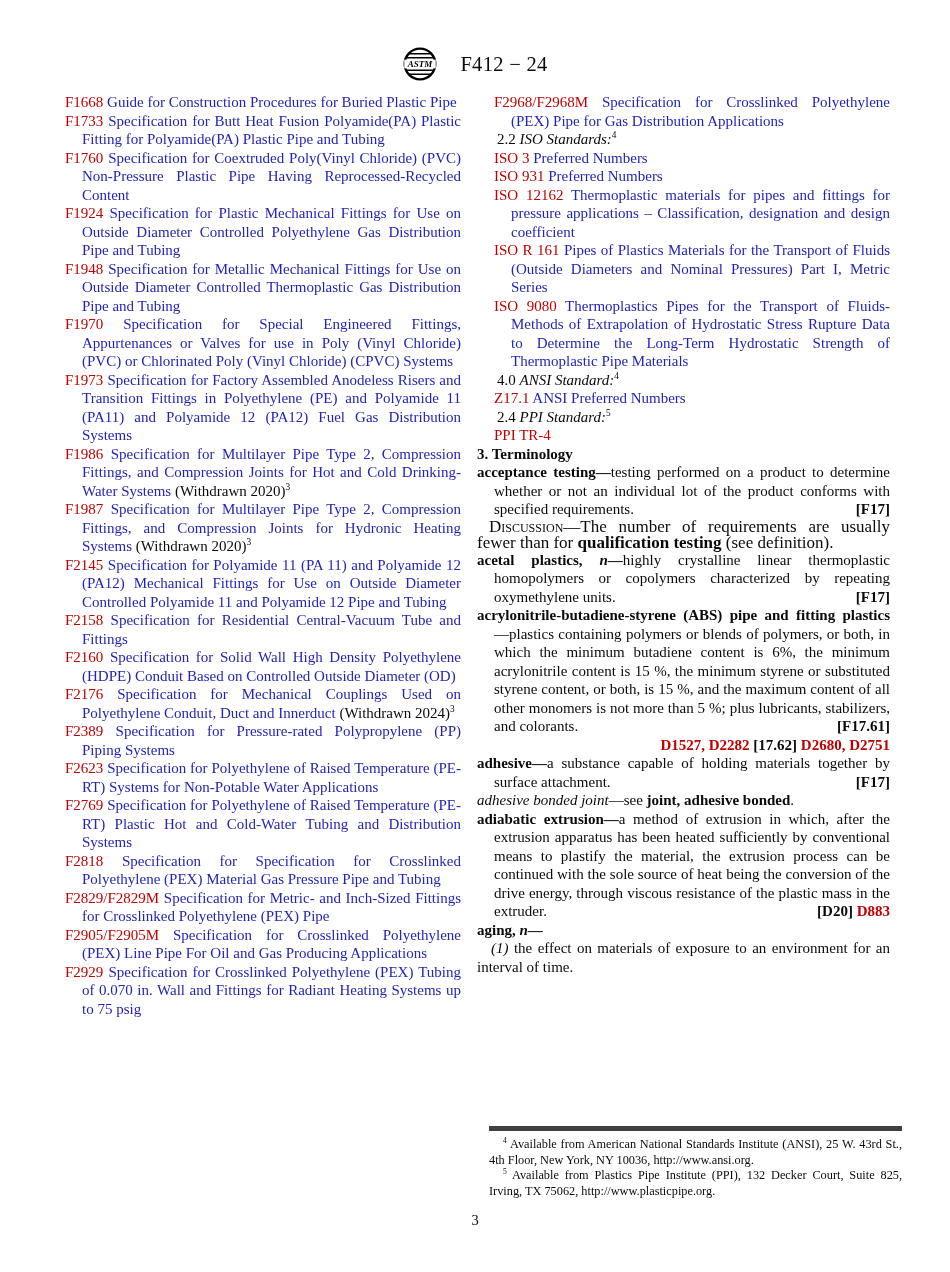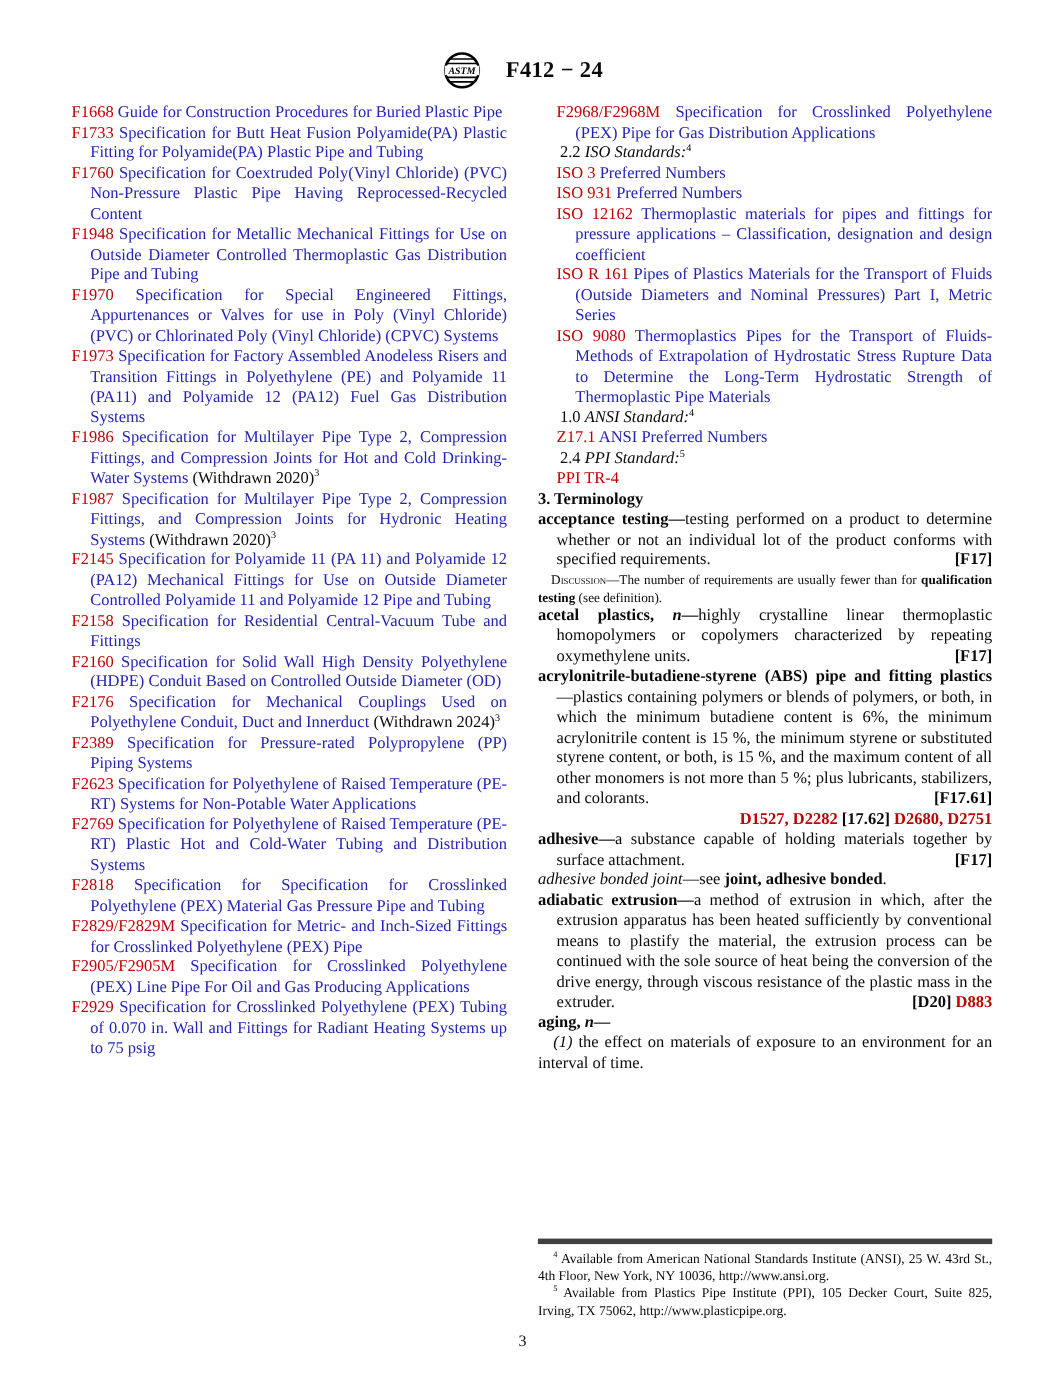--- a/index.html
+++ b/index.html
@@ -4,31 +4,31 @@
 <style>
   :root { --red:#c00000; --blue:#2424b4; --ink:#0a0a0a; }
   html,body{margin:0;padding:0;}
   body{
     width:950px;height:1272px;position:relative;overflow:hidden;
     background:#ffffff;color:var(--ink);
     font-family:"Liberation Serif", serif;
   }
   .header{position:absolute;top:46px;left:0;width:950px;display:flex;justify-content:center;align-items:center;gap:22px;}
   .logo-svg{width:36px;height:36px;display:block;}
-  .doc-title{font-size:20.5px;font-weight:bold;letter-spacing:.3px;}
+  .doc-title{font-size:20.5px;font-weight:normal;letter-spacing:.3px;}
   .col{position:absolute;top:93px;width:413px;font-size:15px;line-height:18.5px;text-align:justify;}
   #col-left{left:48px;}
-  #col-right{left:489px;max-height:1026px;overflow:hidden;}
+  #col-right{left:477px;max-height:1026px;overflow:hidden;}
   p.blk{margin:0;font-family:Liberation Serif, serif;}
   .ref{padding-left:34px;text-indent:-17px;}
   .sect{text-indent:20px;margin-top:3px;}
   .head{margin-top:15px;margin-bottom:9px;}
   .term{padding-left:17px;text-indent:-17px;margin-top:6px;}
   .termflow{padding-left:17px;text-indent:-17px;}
-  .disc{font-size:12px;line-height:16px;margin-left:12px;text-indent:12px;margin-top:3px;}
+  .disc{font-size:17px;line-height:16px;margin-left:12px;text-indent:12px;margin-top:3px;}
   .rightline{text-align:right;margin-top:1px;}
   .para{text-indent:14px;margin-top:1px;}
   .fr{float:right;padding-left:6px;}
   .rn-b{font-weight:bold;text-align:center;}
   .rn-i{font-style:italic;}
   .rn-bi{font-weight:bold;font-style:italic;}
   .rn-R{color:var(--red);}
   .rn-Rb{color:var(--red);font-weight:bold;}
   .rn-U{color:var(--blue);}
   .rn-s{vertical-align:super;font-size:.62em;line-height:0;}
@@ -57,20 +57,21 @@
     <rect x="2.5" y="15.2" width="35" height="9.6" fill="#ffffff"></rect>
     <text x="20" y="23.2" text-anchor="middle" font-size="10" font-weight="bold" font-style="italic" font-family="Liberation Serif, serif" fill="#000">ASTM</text>
   </svg>
   <div class="doc-title">F412 − 24</div>
 </div>
 
 <div id="col-left" class="col">
     <p class="blk ref"><span class="rn-R">F1668 </span><span class="rn-U">Guide for Construction Procedures for Buried Plastic Pipe</span></p>
     <p class="blk ref"><span class="rn-R">F1733 </span><span class="rn-U">Specification for Butt Heat Fusion Polyamide(PA) Plastic Fitting for Polyamide(PA) Plastic Pipe and Tubing</span></p>
     <p class="blk ref"><span class="rn-R">F1760 </span><span class="rn-U">Specification for Coextruded Poly(Vinyl Chloride) (PVC) Non-Pressure Plastic Pipe Having Reprocessed-Recycled Content</span></p>
+    <p class="blk ref"><span class="rn-R">F1924 </span><span class="rn-U">Specification for Plastic Mechanical Fittings for Use on Outside Diameter Controlled Polyethylene Gas Distribution Pipe and Tubing</span></p>
     <p class="blk ref"><span class="rn-R">F1948 </span><span class="rn-U">Specification for Metallic Mechanical Fittings for Use on Outside Diameter Controlled Thermoplastic Gas Distribution Pipe and Tubing</span></p>
     <p class="blk ref"><span class="rn-R">F1970 </span><span class="rn-U">Specification for Special Engineered Fittings, Appurtenances or Valves for use in Poly (Vinyl Chloride) (PVC) or Chlorinated Poly (Vinyl Chloride) (CPVC) Systems</span></p>
     <p class="blk ref"><span class="rn-R">F1973 </span><span class="rn-U">Specification for Factory Assembled Anodeless Risers and Transition Fittings in Polyethylene (PE) and Polyamide 11 (PA11) and Polyamide 12 (PA12) Fuel Gas Distribution Systems</span></p>
     <p class="blk ref"><span class="rn-R">F1986 </span><span class="rn-U">Specification for Multilayer Pipe Type 2, Compression Fittings, and Compression Joints for Hot and Cold Drinking-Water Systems</span><span class="rn-n"> (Withdrawn 2020)</span><span class="rn-s">3</span></p>
     <p class="blk ref"><span class="rn-R">F1987 </span><span class="rn-U">Specification for Multilayer Pipe Type 2, Compression Fittings, and Compression Joints for Hydronic Heating Systems</span><span class="rn-n"> (Withdrawn 2020)</span><span class="rn-s">3</span></p>
     <p class="blk ref"><span class="rn-R">F2145 </span><span class="rn-U">Specification for Polyamide 11 (PA 11) and Polyamide 12 (PA12) Mechanical Fittings for Use on Outside Diameter Controlled Polyamide 11 and Polyamide 12 Pipe and Tubing</span></p>
     <p class="blk ref"><span class="rn-R">F2158 </span><span class="rn-U">Specification for Residential Central-Vacuum Tube and Fittings</span></p>
     <p class="blk ref"><span class="rn-R">F2160 </span><span class="rn-U">Specification for Solid Wall High Density Polyethylene (HDPE) Conduit Based on Controlled Outside Diameter (OD)</span></p>
     <p class="blk ref"><span class="rn-R">F2176 </span><span class="rn-U">Specification for Mechanical Couplings Used on Polyethylene Conduit, Duct and Innerduct</span><span class="rn-n"> (Withdrawn 2024)</span><span class="rn-s">3</span></p>
     <p class="blk ref"><span class="rn-R">F2389 </span><span class="rn-U">Specification for Pressure-rated Polypropylene (PP) Piping Systems</span></p>
@@ -82,35 +83,35 @@
     <p class="blk ref"><span class="rn-R">F2929 </span><span class="rn-U">Specification for Crosslinked Polyethylene (PEX) Tubing of 0.070 in. Wall and Fittings for Radiant Heating Systems up to 75 psig</span></p>
   </div>
 <div id="col-right" class="col">
     <p class="blk ref"><span class="rn-R">F2968/F2968M </span><span class="rn-U">Specification for Crosslinked Polyethylene (PEX) Pipe for Gas Distribution Applications</span></p>
     <p class="blk sect"><span class="rn-n">2.2 </span><span class="rn-i">ISO Standards:</span><span class="rn-s">4</span></p>
     <p class="blk ref"><span class="rn-R">ISO 3 </span><span class="rn-U">Preferred Numbers</span></p>
     <p class="blk ref"><span class="rn-R">ISO 931 </span><span class="rn-U">Preferred Numbers</span></p>
     <p class="blk ref"><span class="rn-R">ISO 12162 </span><span class="rn-U">Thermoplastic materials for pipes and fittings for pressure applications – Classification, designation and design coefficient</span></p>
     <p class="blk ref"><span class="rn-R">ISO R 161 </span><span class="rn-U">Pipes of Plastics Materials for the Transport of Fluids (Outside Diameters and Nominal Pressures) Part I, Metric Series</span></p>
     <p class="blk ref"><span class="rn-R">ISO 9080 </span><span class="rn-U">Thermoplastics Pipes for the Transport of Fluids-Methods of Extrapolation of Hydrostatic Stress Rupture Data to Determine the Long-Term Hydrostatic Strength of Thermoplastic Pipe Materials</span></p>
-    <p class="blk sect"><span class="rn-n">1.0 </span><span class="rn-i">ANSI Standard:</span><span class="rn-s">4</span></p>
+    <p class="blk sect"><span class="rn-n">4.0 </span><span class="rn-i">ANSI Standard:</span><span class="rn-s">4</span></p>
     <p class="blk ref"><span class="rn-R">Z17.1 </span><span class="rn-U">ANSI Preferred Numbers</span></p>
     <p class="blk sect"><span class="rn-n">2.4 </span><span class="rn-i">PPI Standard:</span><span class="rn-s">5</span></p>
     <p class="blk ref"><span class="rn-R">PPI TR-4</span></p>
     <p class="blk head"><span class="rn-b">3. Terminology</span></p>
     <p class="blk term"><span class="rn-b">acceptance testing—</span><span class="rn-n">testing performed on a product to determine whether or not an individual lot of the product conforms with specified requirements.</span><span class="fr"><span class="rn-b">[F17]</span></span></p>
     <p class="blk disc"><span class="rn-sc">Discussion</span><span class="rn-n">—The number of requirements are usually fewer than for </span><span class="rn-b">qualification testing</span><span class="rn-n"> (see definition).</span></p>
     <p class="blk term"><span class="rn-b">acetal plastics, </span><span class="rn-bi">n</span><span class="rn-b">—</span><span class="rn-n">highly crystalline linear thermoplastic homopolymers or copolymers characterized by repeating oxymethylene units.</span><span class="fr"><span class="rn-b">[F17]</span></span></p>
     <p class="blk term"><span class="rn-b">acrylonitrile-butadiene-styrene (ABS) pipe and fitting plastics </span><span class="rn-n">—plastics containing polymers or blends of polymers, or both, in which the minimum butadiene content is 6%, the minimum acrylonitrile content is 15 %, the minimum styrene or substituted styrene content, or both, is 15 %, and the maximum content of all other monomers is not more than 5 %; plus lubricants, stabilizers, and colorants.</span><span class="fr"><span class="rn-b">[F17.61]</span></span></p>
     <p class="blk rightline"><span class="rn-Rb">D1527, D2282</span><span class="rn-b"> [17.62] </span><span class="rn-Rb">D2680, D2751</span></p>
     <p class="blk term"><span class="rn-b">adhesive—</span><span class="rn-n">a substance capable of holding materials together by surface attachment.</span><span class="fr"><span class="rn-b">[F17]</span></span></p>
     <p class="blk term"><span class="rn-i">adhesive bonded joint</span><span class="rn-n">—see </span><span class="rn-b">joint, adhesive bonded</span><span class="rn-n">.</span></p>
     <p class="blk termflow"><span class="rn-b">adiabatic extrusion—</span><span class="rn-n">a method of extrusion in which, after the extrusion apparatus has been heated sufficiently by conventional means to plastify the material, the extrusion process can be continued with the sole source of heat being the conversion of the drive energy, through viscous resistance of the plastic mass in the extruder.</span><span class="fr"><span class="rn-b">[D20] </span><span class="rn-Rb">D883</span></span></p>
     <p class="blk term"><span class="rn-b">aging, </span><span class="rn-bi">n</span><span class="rn-b">—</span></p>
     <p class="blk para"><span class="rn-i">(1)</span><span class="rn-n"> the effect on materials of exposure to an environment for an interval of time.</span></p>
   </div>
 
 <div class="footnotes">
     <p class="fn"><span class="rn-s">4</span><span> Available from American National Standards Institute (ANSI), 25 W. 43rd St., 4th Floor, New York, NY 10036, http://www.ansi.org.</span></p>
-    <p class="fn"><span class="rn-s">5</span><span> Available from Plastics Pipe Institute (PPI), 105 Decker Court, Suite 825, Irving, TX 75062, http://www.plasticpipe.org.</span></p>
+    <p class="fn"><span class="rn-s">5</span><span> Available from Plastics Pipe Institute (PPI), 132 Decker Court, Suite 825, Irving, TX 75062, http://www.plasticpipe.org.</span></p>
   </div>
 
 <div class="page-number">3</div>
 
 </body></html>

